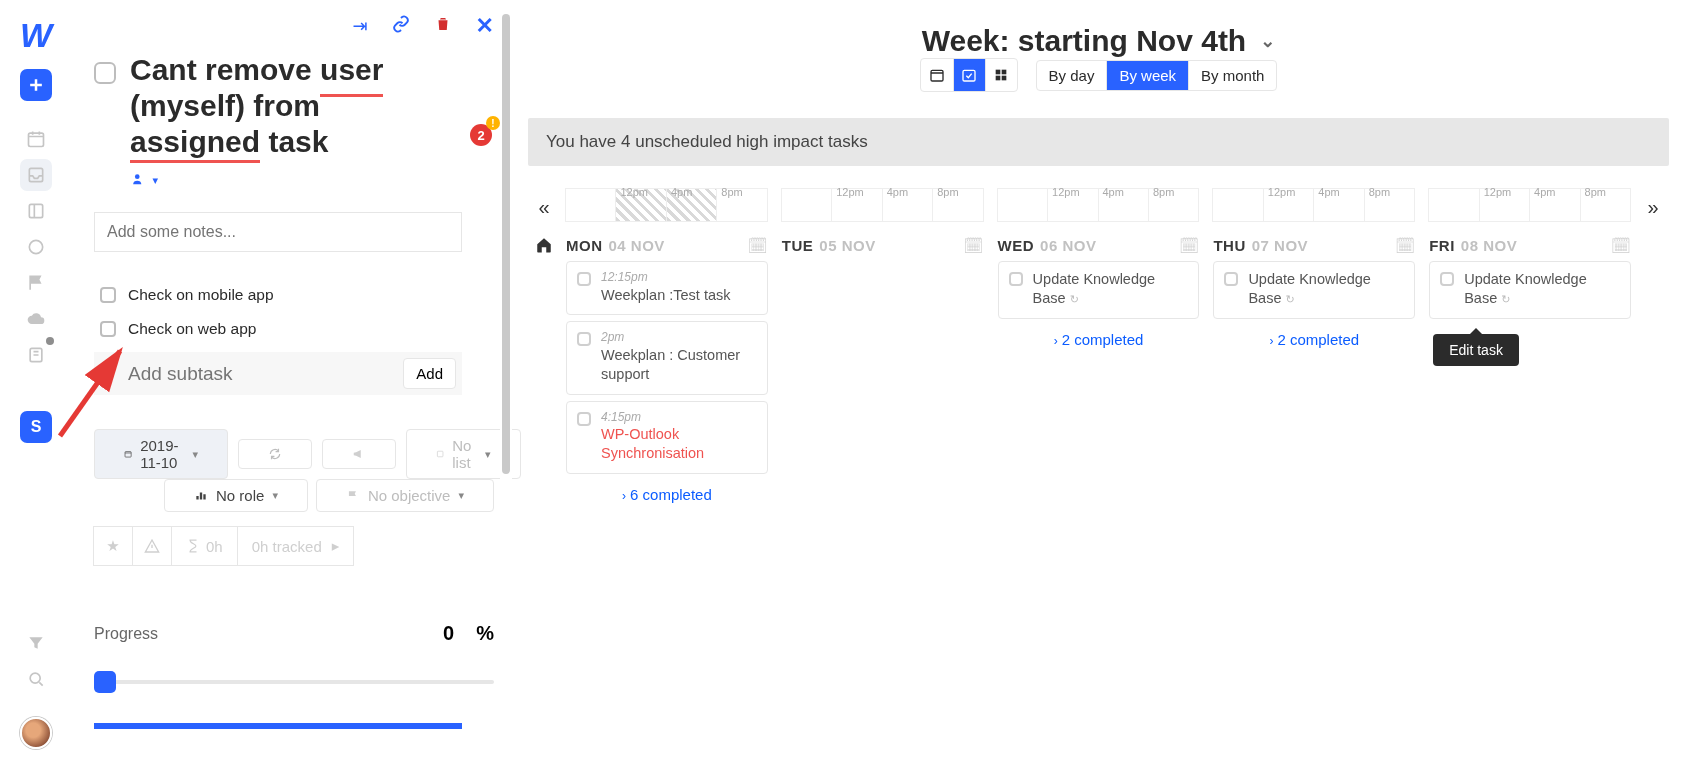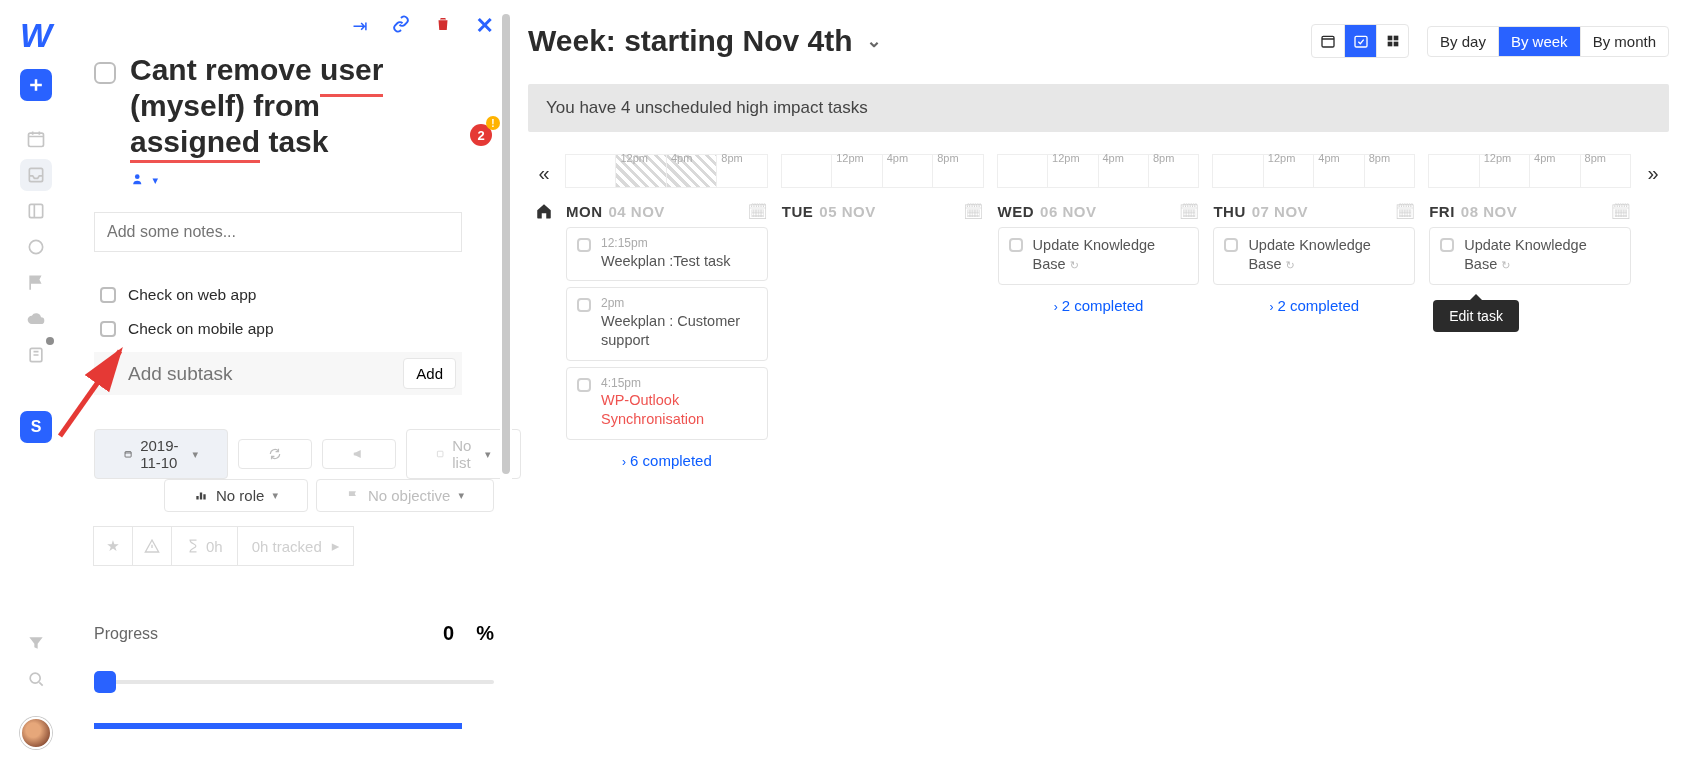--- a/index.html
+++ b/index.html
@@ -107,21 +107,21 @@
   
   .anno-arrow {
     position:absolute; left:40px; top:336px; pointer-events:none;
   }
 
   
   .main {
     position:absolute; left:512px; right:0; top:0; bottom:0;
     padding:24px 16px 0 16px;
   }
-  .main-head { display:flex; align-items:center; }
+  .main-head { display:flex; align-items:center;flex-direction:column; }
   .main-title { font-size:30px; font-weight:700; display:flex; align-items:center; gap:14px; flex:1;}
   .main-title .caret { font-size:18px; color:#666;}
   .view-toggles { display:flex; align-items:center; gap:18px;}
   .icon-group { display:flex; border:1px solid var(--border); border-radius:4px; overflow:hidden;}
   .icon-group .cell { width:32px;height:32px;display:flex;align-items:center;justify-content:center;border-left:1px solid var(--border); cursor:pointer;}
   .icon-group .cell:first-child{border-left:none;}
   .icon-group .cell.active { background:var(--blue); color:#fff;}
   .text-group { display:flex; border:1px solid var(--border); border-radius:4px; overflow:hidden; font-size:15px;}
   .text-group .cell { padding:6px 12px; border-left:1px solid var(--border); cursor:pointer;}
   .text-group .cell:first-child{border-left:none;}
@@ -146,21 +146,21 @@
   .day-head { display:flex; align-items:center; margin-top:14px; font-size:15px; }
   .day-head .dow { font-weight:700; color:#3a3a3a; letter-spacing:.5px;}
   .day-head .date { font-weight:700; color:#c1c1c1; margin-left:6px; letter-spacing:.5px;}
   .day-head .spacer { flex:1;}
   .day-head .cal-ic { color:#cfcfcf; font-size:16px;}
   .home-ic { width:24px;color:#333; font-size:18px; padding-top:14px; text-align:center;}
 
   .cards { margin-top:6px; display:flex; flex-direction:column; gap:6px;}
   .card { border:1px solid var(--border); border-radius:4px; padding:8px 10px 10px 10px; display:flex; gap:10px; font-size:14.5px; line-height:1.3;}
   .card .chk { width:14px;height:14px;border:2px solid #cfcfcf;border-radius:4px; flex-shrink:0; margin-top:2px;}
-  .card .body .time { font-size:12px; color:#aaa;}
+  .card .body .time { font-size:12px; color:#aaa;font-style:italic;}
   .card .body .ttl.red { color:var(--red);}
   .card .body .ttl { color:#555;}
   .card .body .recur { font-size:11px; color:#bbb; margin-left:4px;}
   .completed-link { margin-top:12px; color:#0b5cff; font-size:15px; cursor:pointer; text-align:center;}
   .completed-link .chev { font-size:12px; margin-right:4px;}
 
   .tooltip {
     position:absolute; background:#2b2b2b; color:#fff; font-size:14px;
     padding:8px 16px; border-radius:4px; white-space:nowrap;
   }
@@ -272,25 +272,25 @@
         <path d="M2 21c0-4 3-6 7-6s7 2 7 6M18 8h4M20 6v4"></path>
       </svg>
     <span style="font-size:11px;">▾</span>
   </div>
 
   <input class="notes-input" placeholder="Add some notes..." style="">
 
   <div class="subtasks">
     <div class="subtask">
       <div class="chk"></div>
-      <span>Check on web app</span>
+      <span>Check on mobile app</span>
     </div>
     <div class="subtask">
       <div class="chk"></div>
-      <span>Check on mobile app</span>
+      <span>Check on web app</span>
     </div>
     <div class="add-sub-row">
       <span class="plus">+</span>
       <input placeholder="Add subtask" style="">
       <button class="add-btn">Add</button>
     </div>
   </div>
 
   <div class="prop-row">
     <div class="pill filled">

